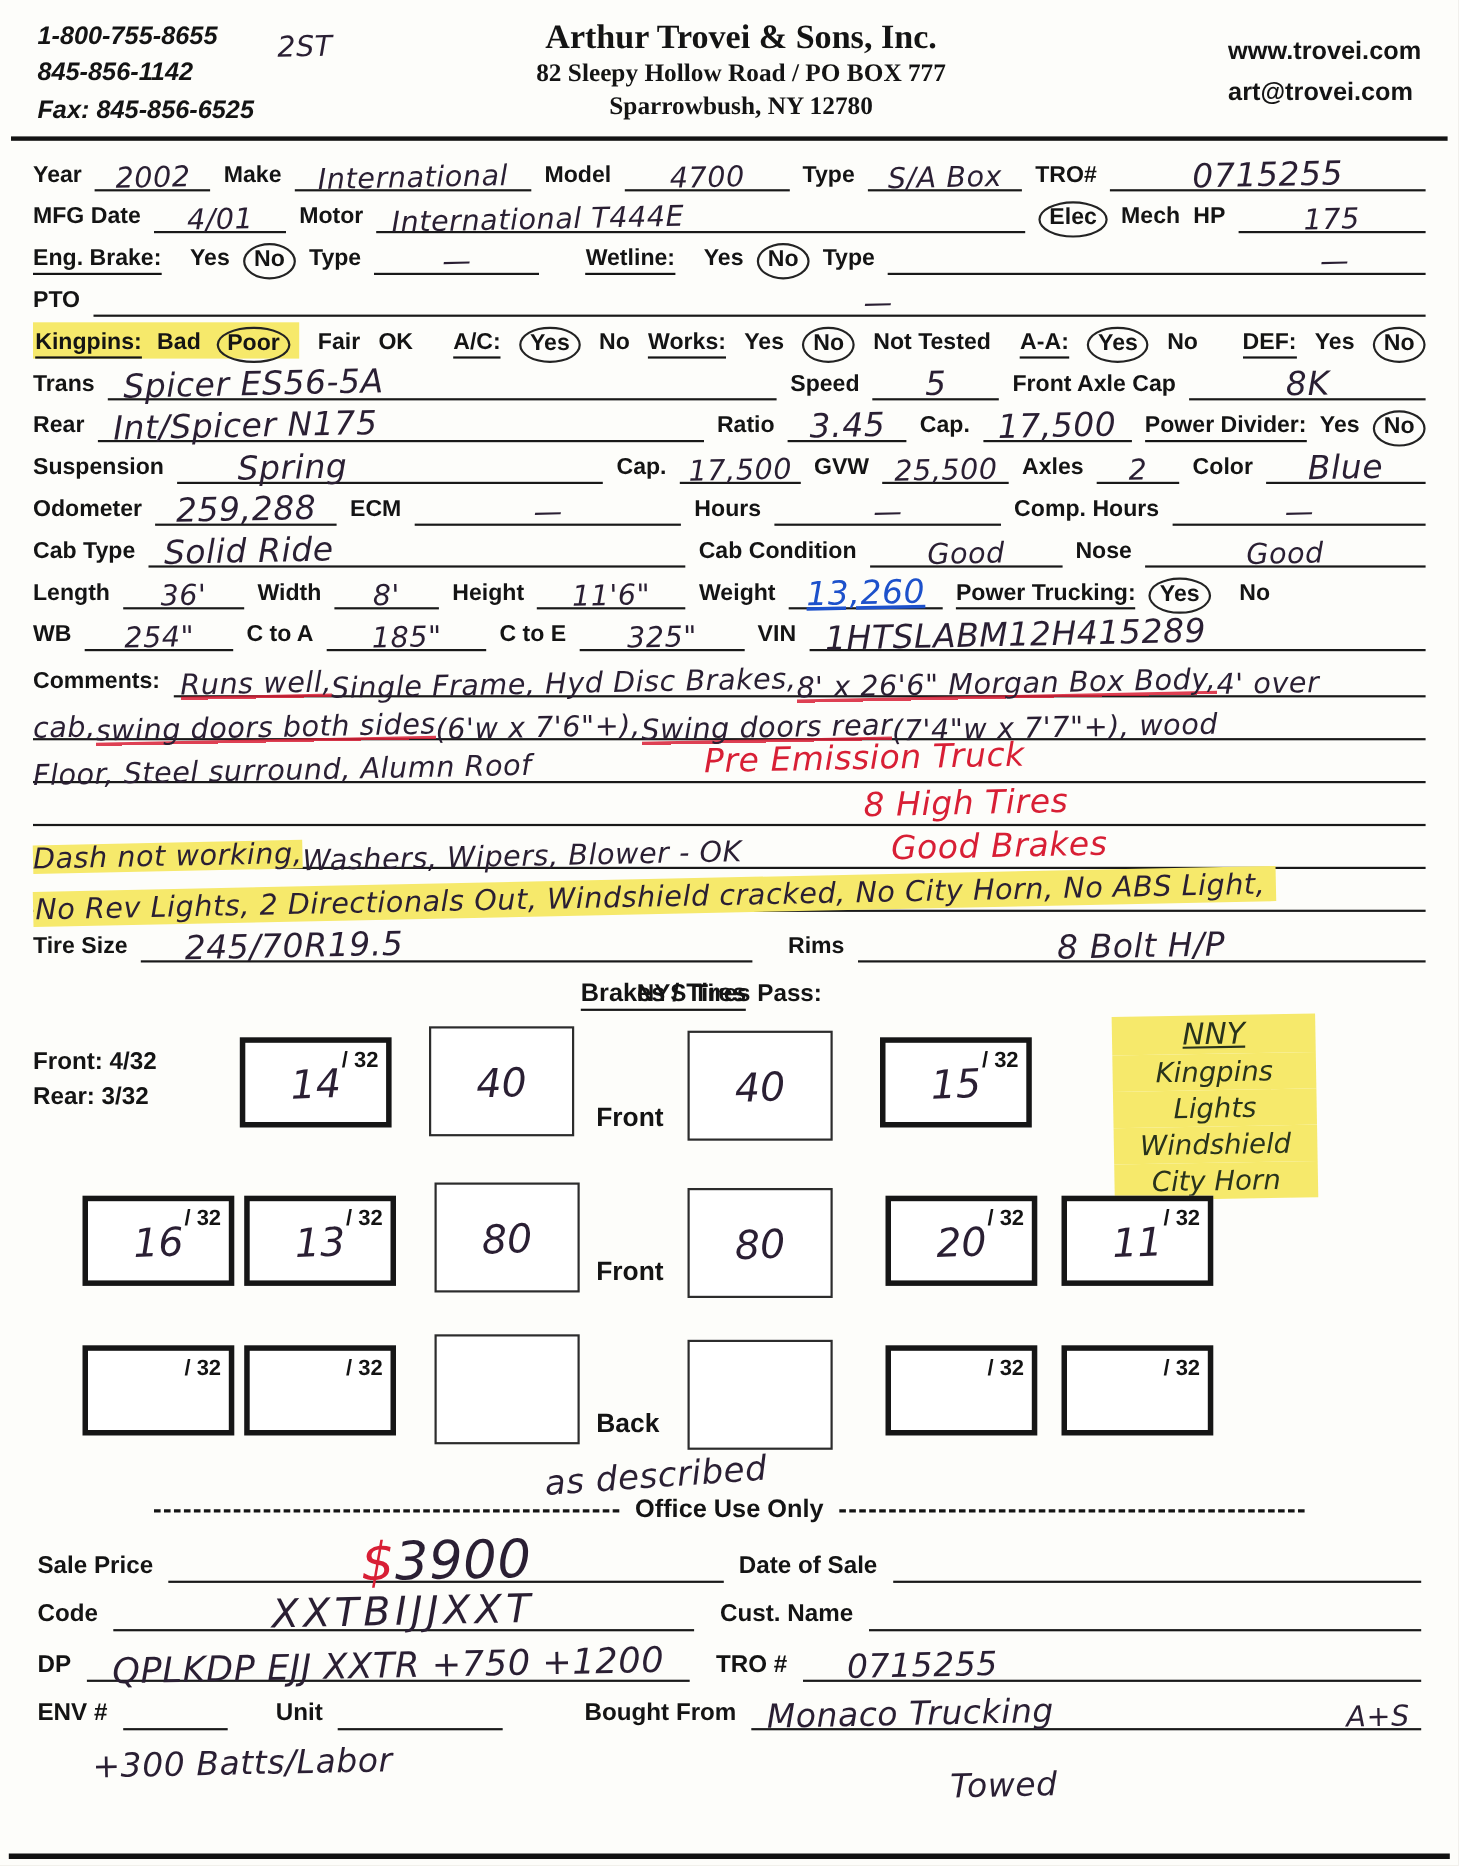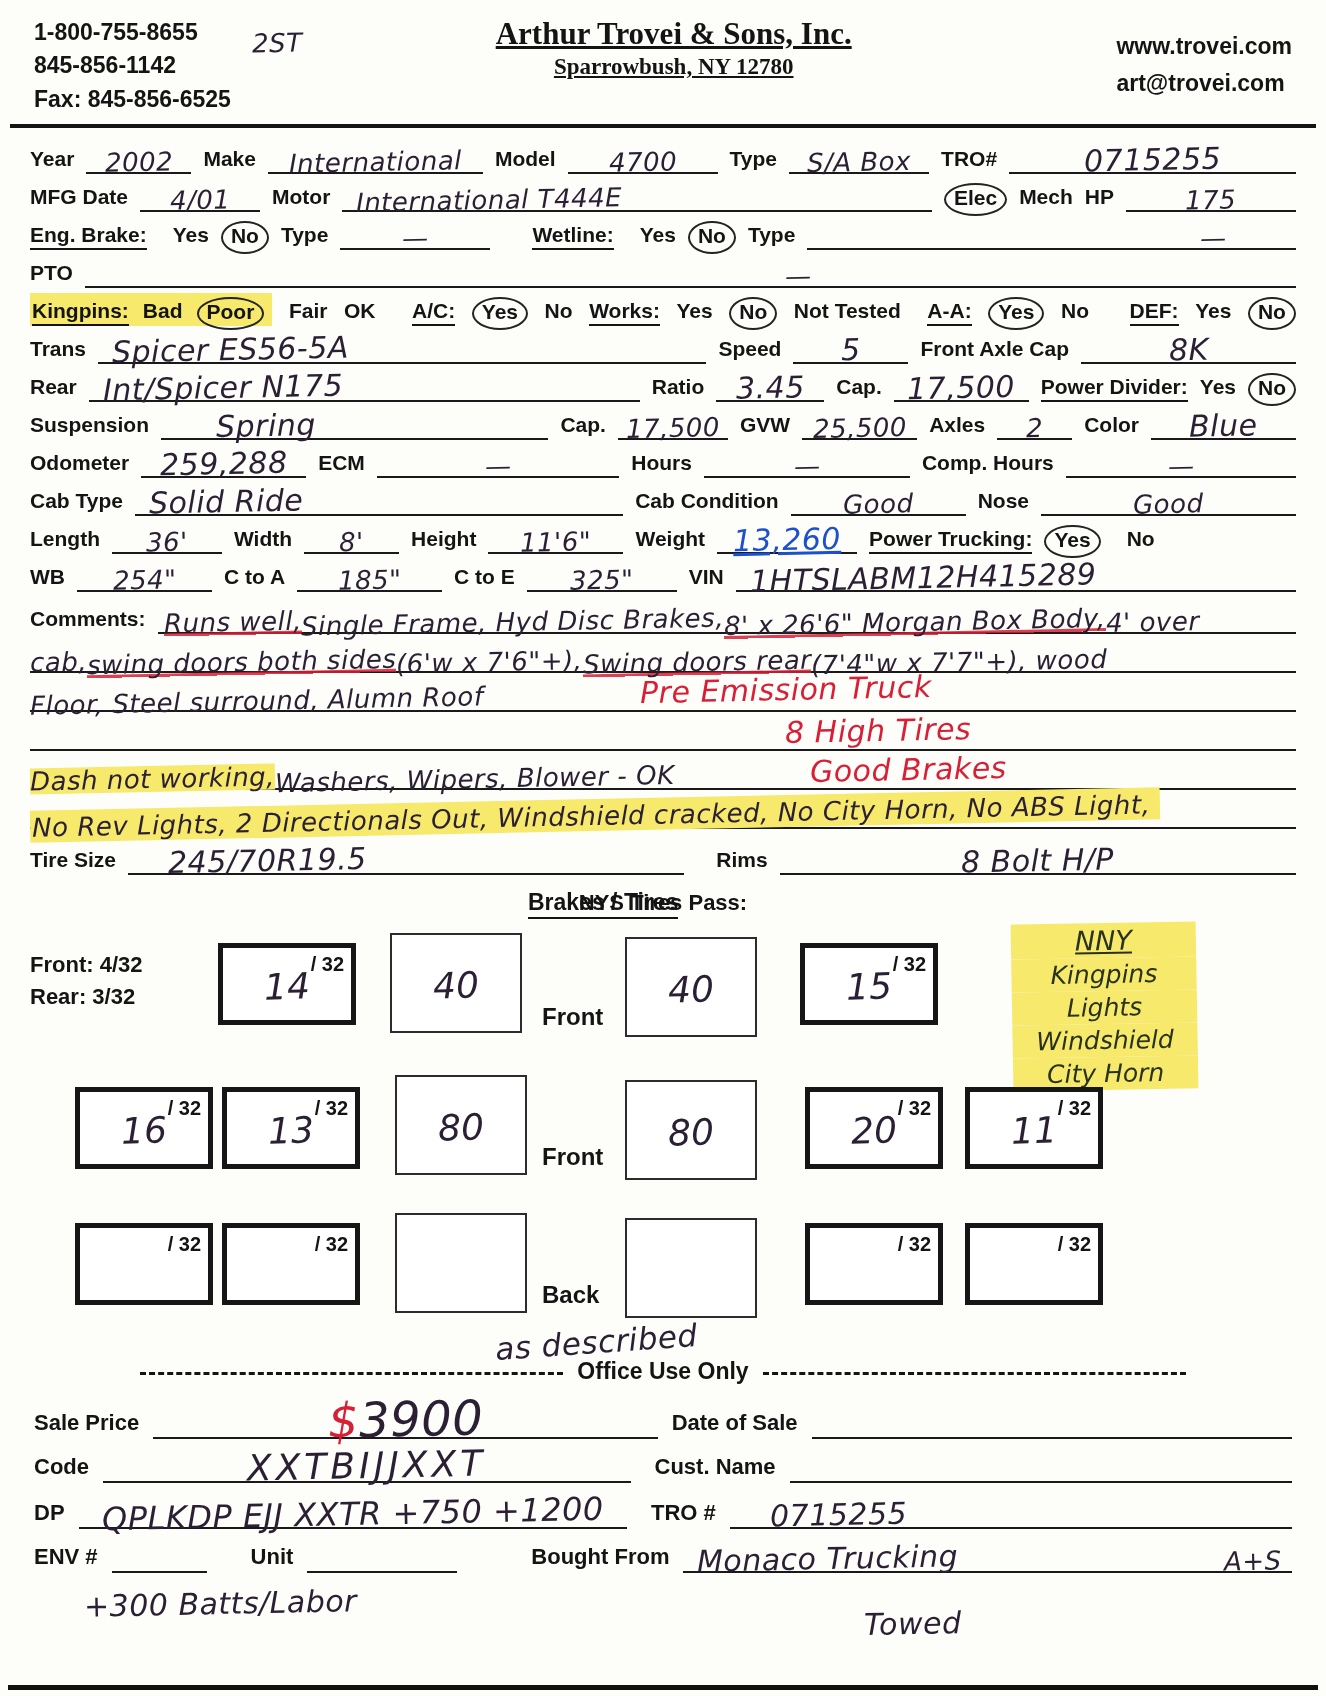--- a/index.html
+++ b/index.html
@@ -5,22 +5,22 @@
   * { box-sizing: border-box; margin: 0; padding: 0; }
   html,body { background:#e8e6df; }
   body { width:1326px; height:1696px; margin:0 auto; }
   .page {
     width:1326px; height:1696px; background:#fdfdfa;
     font-family:"Liberation Sans", sans-serif; color:#141414;
     display:flex; flex-direction:column; overflow:hidden; position:relative;
   }
   
   .hdr { display:flex; justify-content:space-between; padding:16px 34px 6px 34px; position:relative; }
-  .hdr-left { font-size:23px; font-weight:bold; line-height:1.45; }
-  .hdr-center { text-align:center; font-family:"Liberation Serif", serif;text-decoration:underline; }
+  .hdr-left { font-size:23px; font-weight:bold; line-height:1.45;font-style:italic; }
+  .hdr-center { text-align:center; font-family:"Liberation Serif", serif; }
   .hdr-company { font-size:31px; font-weight:bold; }
   .hdr-addr { font-size:23px; font-weight:bold; line-height:1.3; }
   .hdr-right { font-size:23px; font-weight:bold; text-align:left; line-height:1.6; padding-top:12px; }
   .hdr-note { position:absolute; left:252px; top:30px; font-size:44px; }
   .rule { border-top:4px solid #141414; margin:2px 10px 0 10px; }
   
   .row { display:flex; align-items:flex-end; margin:0 30px; height:38px; font-size:21px; font-weight:bold; gap:12px; position:relative; }
   .lbl { white-space:nowrap; padding-bottom:3px; }
   .u { border-bottom:2.5px solid #141414; padding-bottom:1px; }
   .fld { border-bottom:2.2px solid #191919; display:flex; justify-content:center; align-items:flex-end; min-width:40px; position:relative; }
@@ -70,20 +70,21 @@
 
   <div class="hdr">
     <div class="hdr-left">
       <div>1-800-755-8655</div>
       <div>845-856-1142</div>
       <div>Fax: 845-856-6525</div>
     </div>
     <div class="hdr-note hw">2ST</div>
     <div class="hdr-center">
       <div class="hdr-company">Arthur Trovei &amp; Sons, Inc.</div>
+      <div class="hdr-addr">82 Sleepy Hollow Road / PO BOX 777</div>
       <div class="hdr-addr">Sparrowbush, NY 12780</div>
     </div>
     <div class="hdr-right">
       <div>www.trovei.com</div>
       <div>art@trovei.com</div>
     </div>
   </div>
   <div class="rule"></div>
 
   <div class="row" style="margin-top:8px;">

